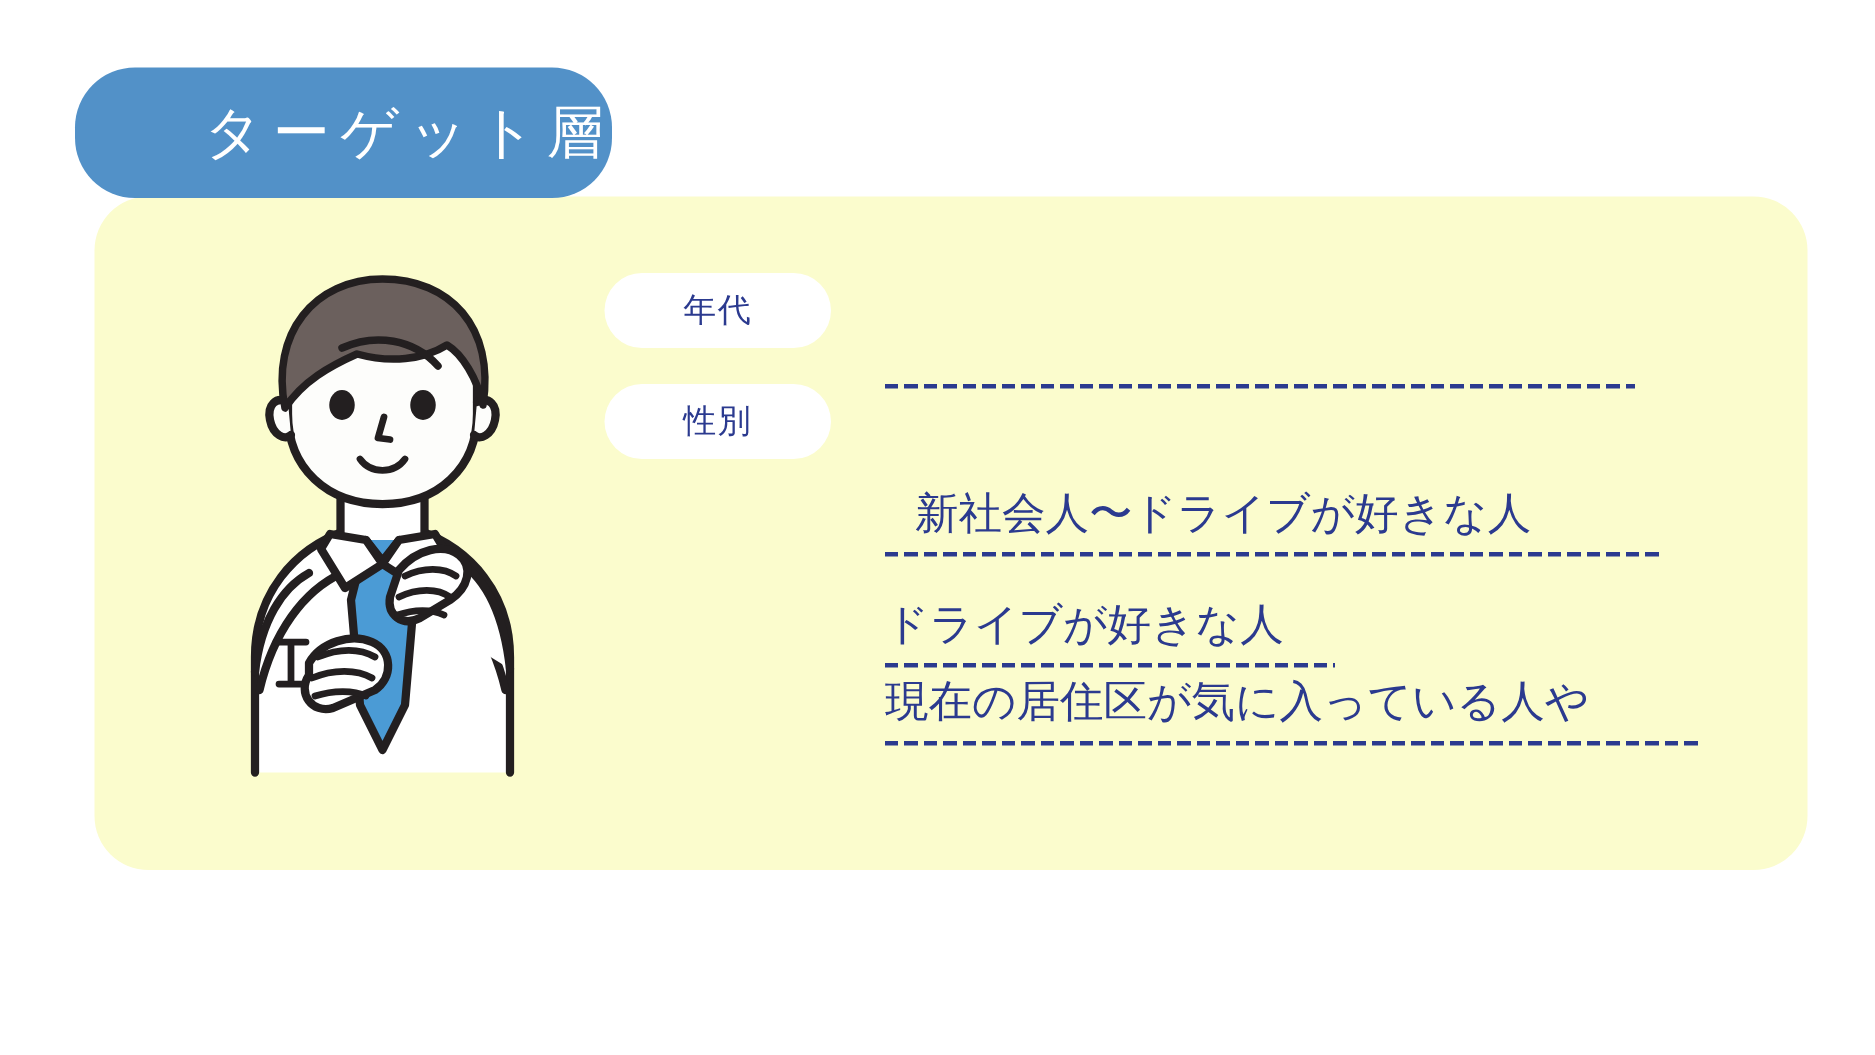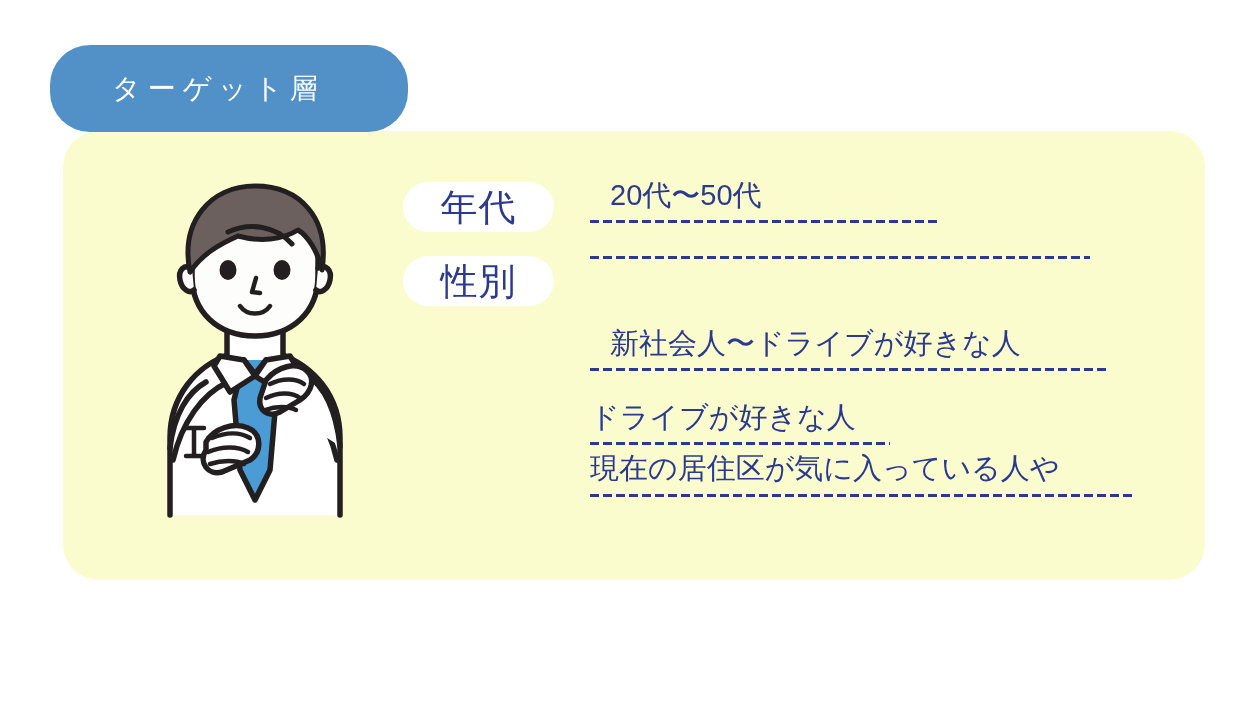--- a/index.html
+++ b/index.html
@@ -41,23 +41,23 @@
     top: 45px;
     width: 358px;
     height: 87px;
     background: #5291c8;
     border-radius: 40px;
     display: flex;
     align-items: center;
   }
   .badge-label {
     color: #ffffff;
-    font-size: 28px;
+    font-size: 38px;
     letter-spacing: 7px;
-    padding-left: 62px;
+    padding-left: 86px;
     line-height: 1;
     white-space: nowrap;
   }
 
   
   .illustration {
     position: absolute;
     left: 110px;
     top: 160px;
     width: 290px;
@@ -83,21 +83,21 @@
     width: 151px;
     height: 50px;
     background: #ffffff;
     border-radius: 25px;
     display: flex;
     align-items: center;
     justify-content: center;
   }
   .pill-label {
     color: #2b3a8f;
-    font-size: 37px;
+    font-size: 22px;
     line-height: 1;
     letter-spacing: 1px;
     white-space: nowrap;
   }
   .values {
     position: absolute;
     left: 187px;
     top: -6px;
     width: 575px;
   }
@@ -197,26 +197,20 @@
       </g>
     </svg>
   </div>
 
   <div class="rows">
 
     <div class="row">
       <div class="pill">
         <span class="pill-label">年代</span>
       </div>
-      <div class="values">
-        <div class="value-line value-indent">
-          <span class="value-text">20代〜50代</span>
-          <span class="dash-rule w-350"></span>
-        </div>
-      </div>
     </div>
 
     <div class="row">
       <div class="pill">
         <span class="pill-label">性別</span>
       </div>
       <div class="values">
         <div class="value-line value-indent">
           <span class="dash-rule w-500"></span>
         </div>

